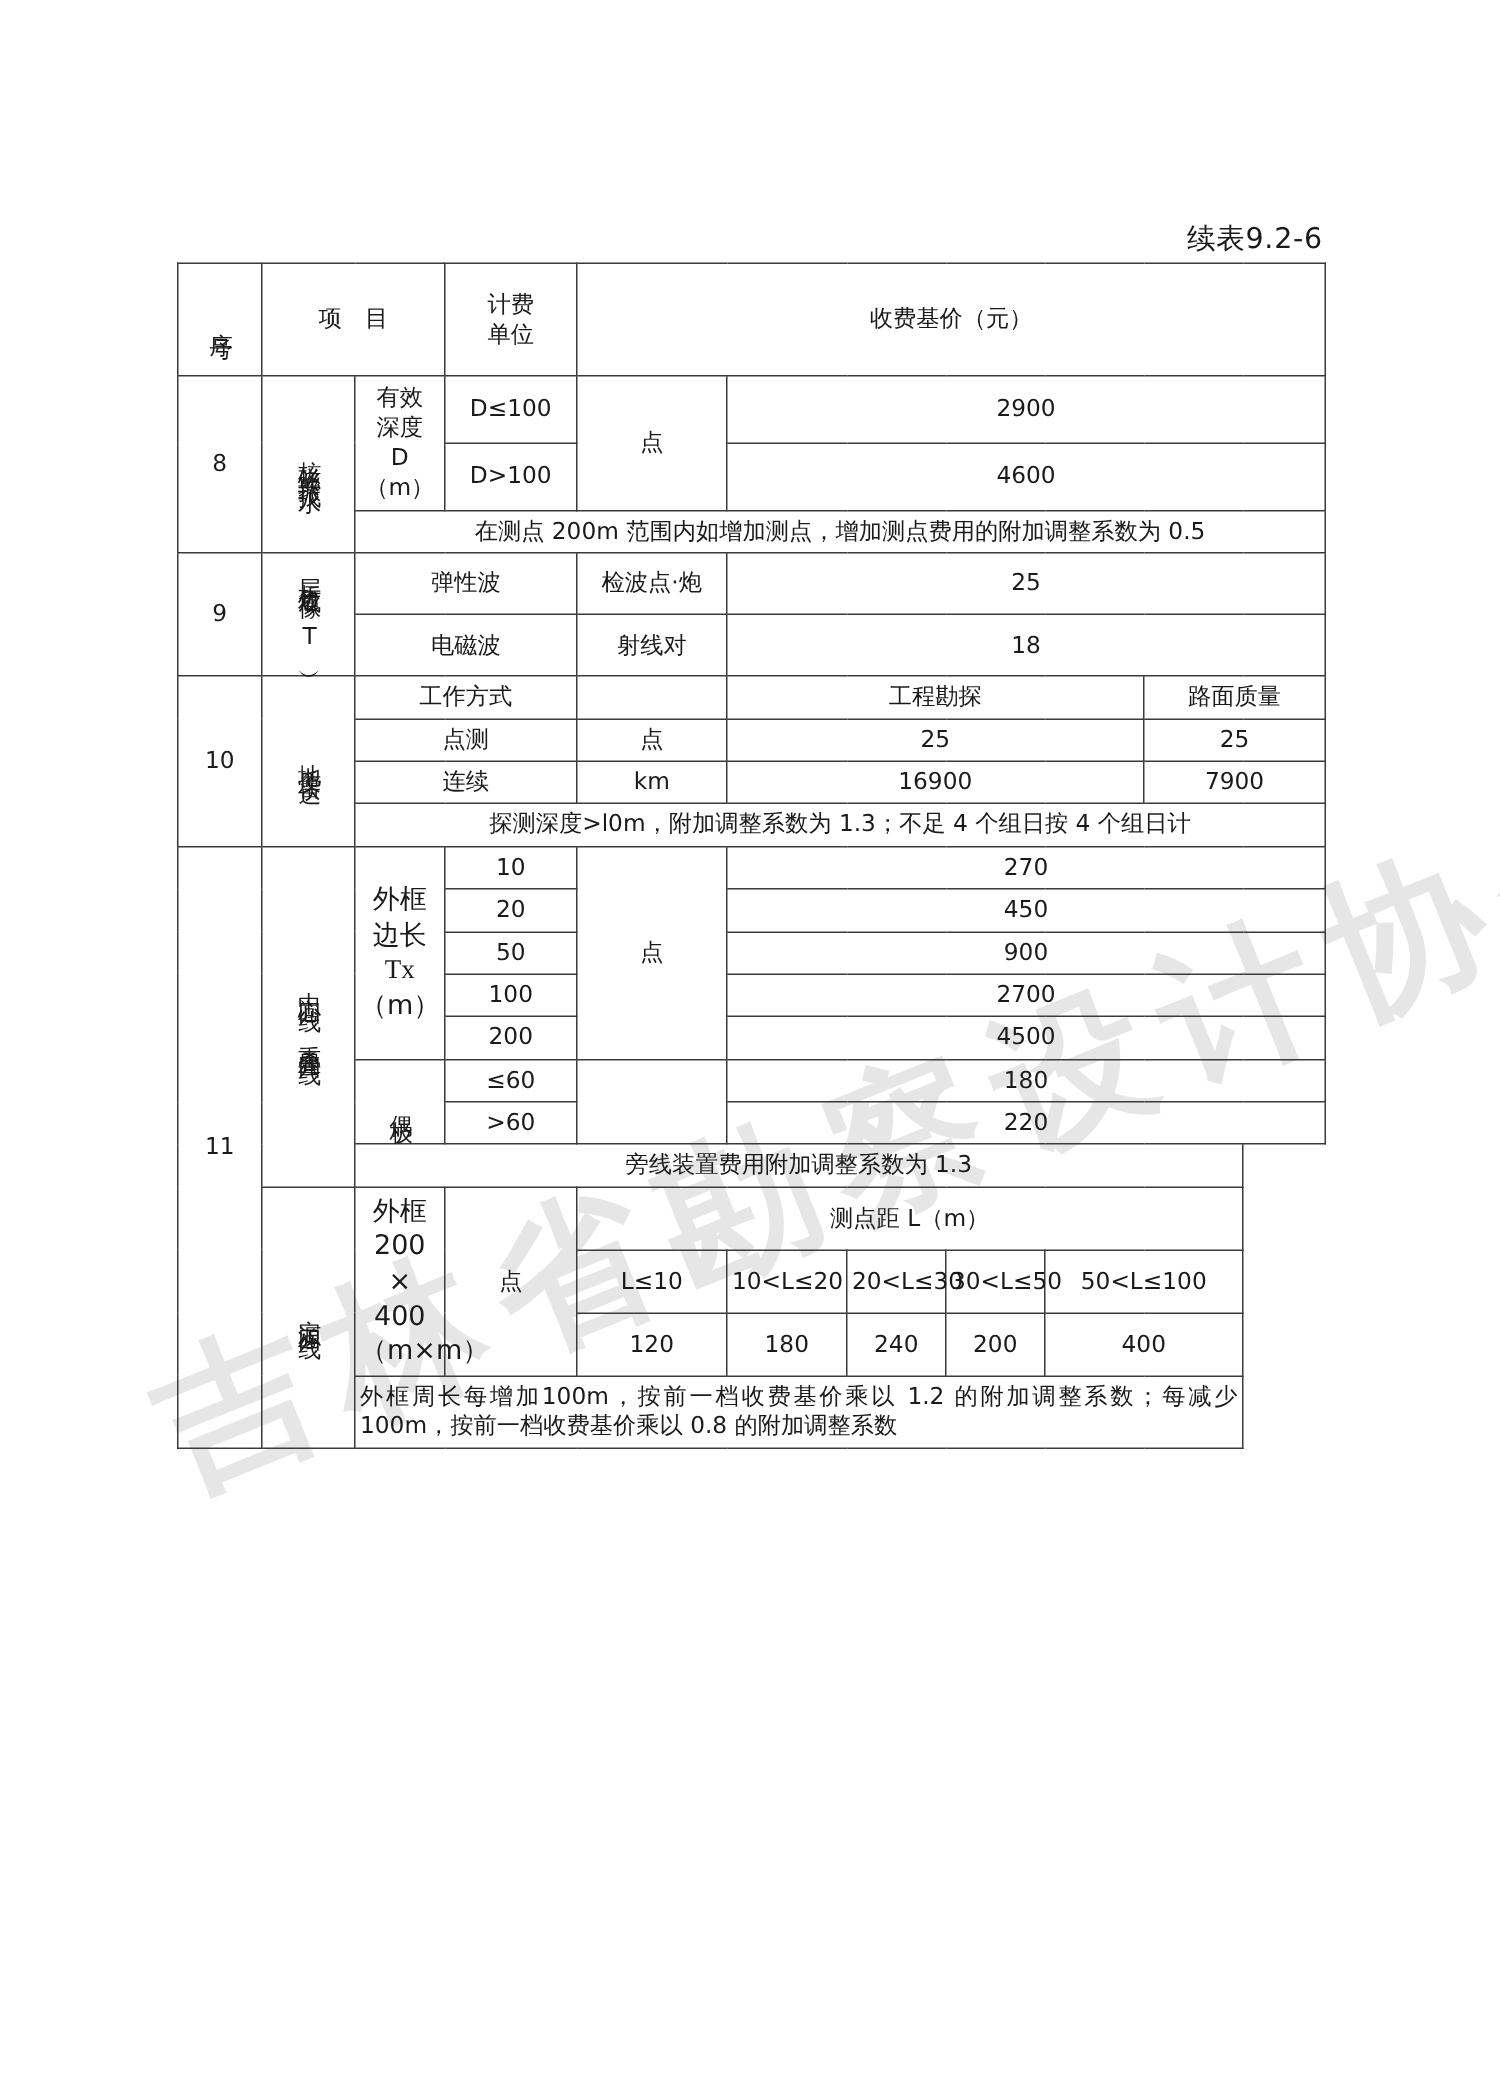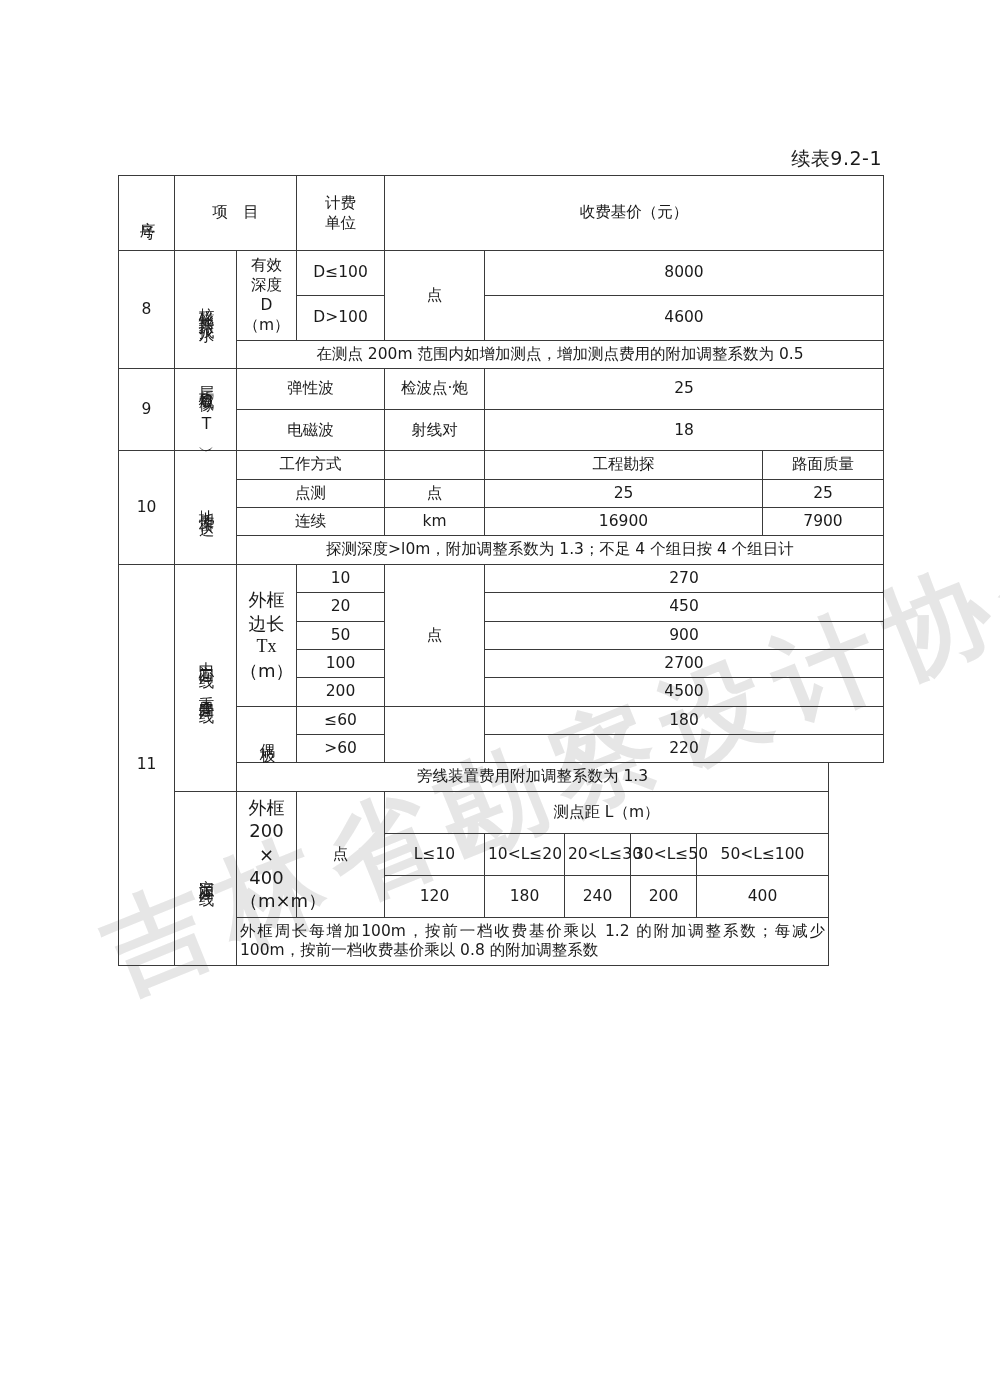--- a/index.html
+++ b/index.html
@@ -88,21 +88,21 @@
 </style>
 </head>
 <body>
 
 <div class="page">
 
   <div class="watermark">吉林省勘察设计协会</div>
 
   <div class="content">
 
-    <div class="cont-label">续表9.2-1</div>
+    <div class="cont-label">续表9.2-6</div>
 
     <table class="fee">
       <colgroup>
         <col style="width:56px">
         <col style="width:62px">
         <col style="width:60px">
         <col style="width:88px">
         <col style="width:100px">
         <col style="width:80px">
         <col style="width:66px">
@@ -134,21 +134,21 @@
         </td>
         <td rowspan="2">
           <div class="stack">
             <div>有效</div>
             <div>深度</div>
             <div>D（m）</div>
           </div>
         </td>
         <td>D≤100</td>
         <td rowspan="2">点</td>
-        <td colspan="6">8000</td>
+        <td colspan="6">2900</td>
       </tr>
       <tr>
         <td>D&gt;100</td>
         <td colspan="6">4600</td>
       </tr>
       <tr>
         <td class="note" colspan="9">在测点 200m 范围内如增加测点，增加测点费用的附加调整系数为 0.5</td>
       </tr>
 
       <tr>

